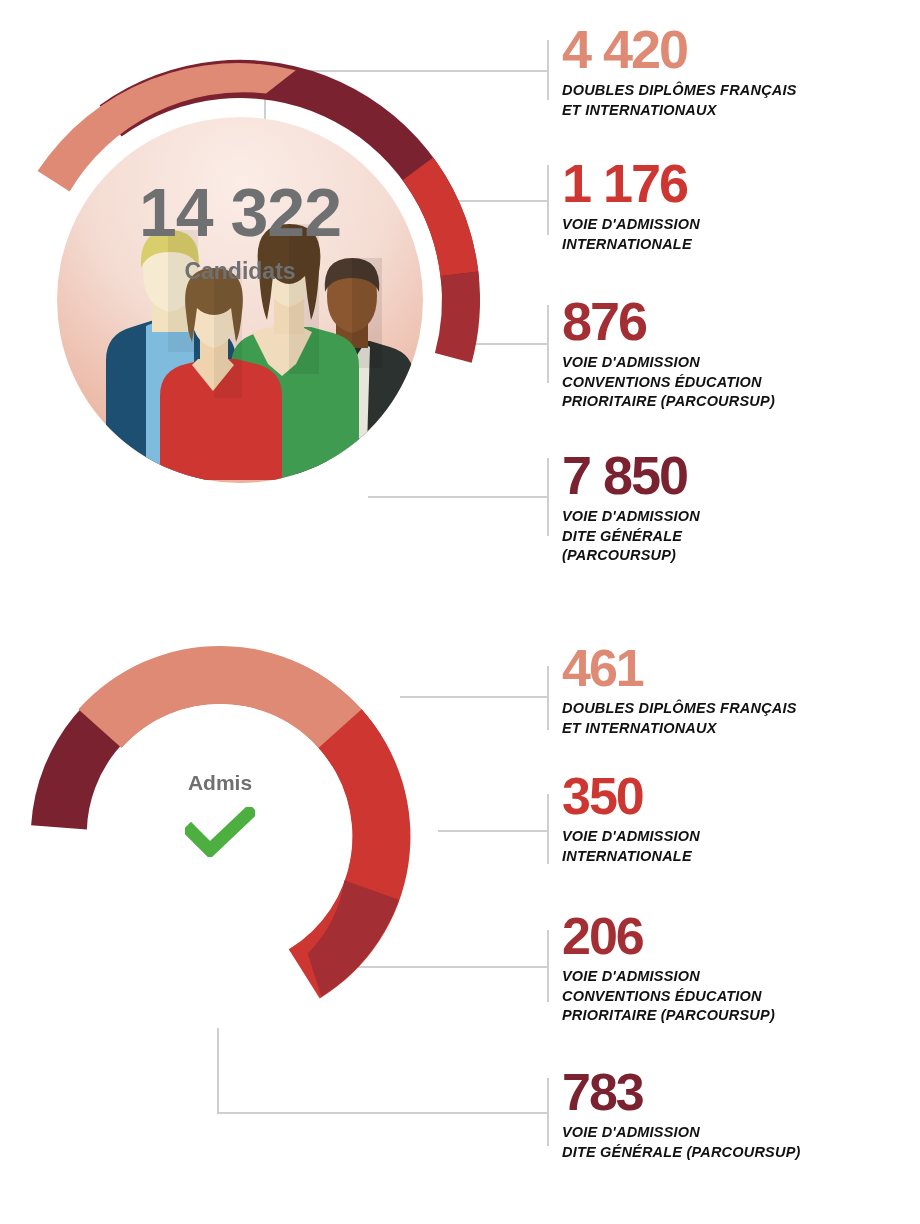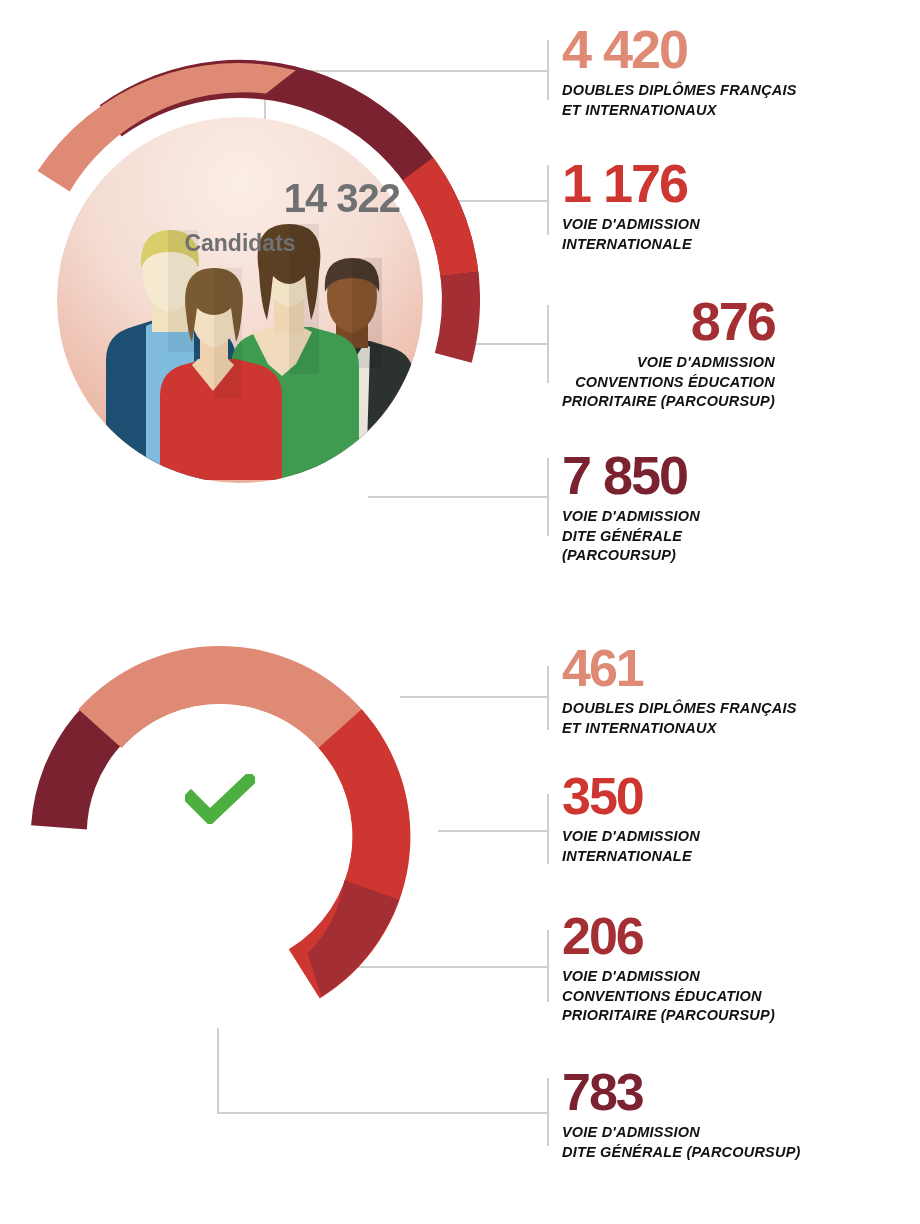--- a/index.html
+++ b/index.html
@@ -132,37 +132,37 @@
           <rect x="200" y="272" width="28" height="36" fill="#EFD3AE"></rect>
           <path d="M191 250 q0-31 23-31 q23 0 23 31 q0 32-23 38 q-23-6-23-38 Z" fill="#F3E0C2"></path>
           <path d="M186 252 q-6-44 28-44 q34 0 28 44 q-2 22-6 30 q-3-18-5-34 q-7 7-17 7 q-10 0-17-7 q-2 16-5 34 q-4-8-6-30 Z" fill="#7A5A33"></path>
           <rect x="214" y="208" width="28" height="130" fill="#000" opacity="0.06"></rect>
         </g>
       </g>
     </svg>
   </div>
 
   <div class="center-box" style="left:80px;top:178px;width:320px;">
-    <div class="big-num" style="font-size:40px;text-align:right;">14 322</div>
+    <div class="big-num" style="font-size:68px;">14 322</div>
     <div class="sub-lab" style="font-size:23px;margin-top:14px;">Candidats</div>
   </div>
 
   <div class="callout" style="top:24px;">
     <div class="num" style="font-size:54px;color:#DE8A74;">4 420</div>
     <div class="desc">DOUBLES DIPLÔMES FRANÇAIS
 ET INTERNATIONAUX</div>
   </div>
 
   <div class="callout" style="top:158px;">
     <div class="num" style="font-size:54px;color:#CE3731;">1 176</div>
     <div class="desc">VOIE D'ADMISSION
 INTERNATIONALE</div>
   </div>
 
-  <div class="callout" style="top:296px;text-align:right;">
+  <div class="callout" style="top:296px;">
     <div class="num" style="font-size:54px;color:#A32E33;">876</div>
     <div class="desc">VOIE D'ADMISSION
 CONVENTIONS ÉDUCATION
 PRIORITAIRE (PARCOURSUP)</div>
   </div>
 
   <div class="callout" style="top:450px;">
     <div class="num" style="font-size:54px;color:#7B2230;">7 850</div>
     <div class="desc">VOIE D'ADMISSION
 DITE GÉNÉRALE
@@ -207,20 +207,21 @@
                A 190 190 0 0 1 317.2 50.6
                L 281.4 78.0
                A 132 132 0 0 0 200 68
                Z" transform="rotate(109.6 200 200)"></path>
 
       <circle cx="200" cy="200" r="132" fill="#FFFFFF"></circle>
     </svg>
   </div>
 
   <div class="center-box" style="left:90px;top:760px;width:260px;">
+    <div class="sub-lab" style="font-size:21px;margin-top:12px;">Admis</div>
     <svg width="70" height="50" viewBox="0 0 70 50" style="margin-top:14px;">
       <path d="M6 24 L25 43 L64 6" fill="none" stroke="#4CAF3F" stroke-width="13" stroke-linecap="square" stroke-linejoin="miter"></path>
     </svg>
   </div>
 
   <div class="callout" style="top:644px;">
     <div class="num" style="font-size:52px;color:#DE8A74;">461</div>
     <div class="desc">DOUBLES DIPLÔMES FRANÇAIS
 ET INTERNATIONAUX</div>
   </div>

